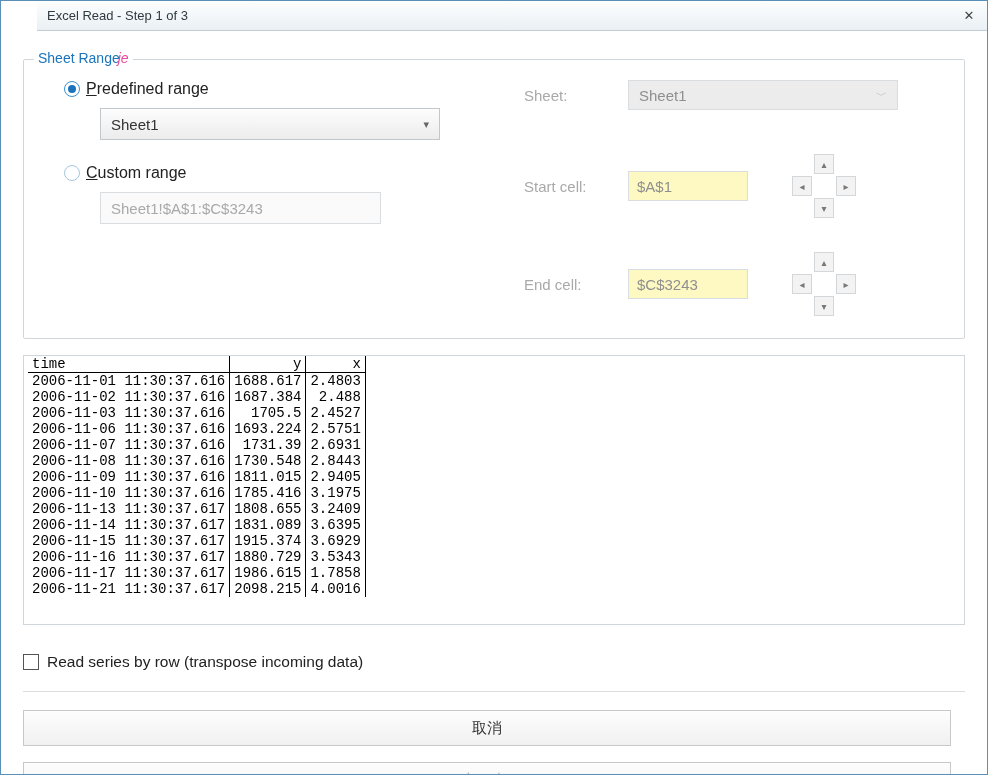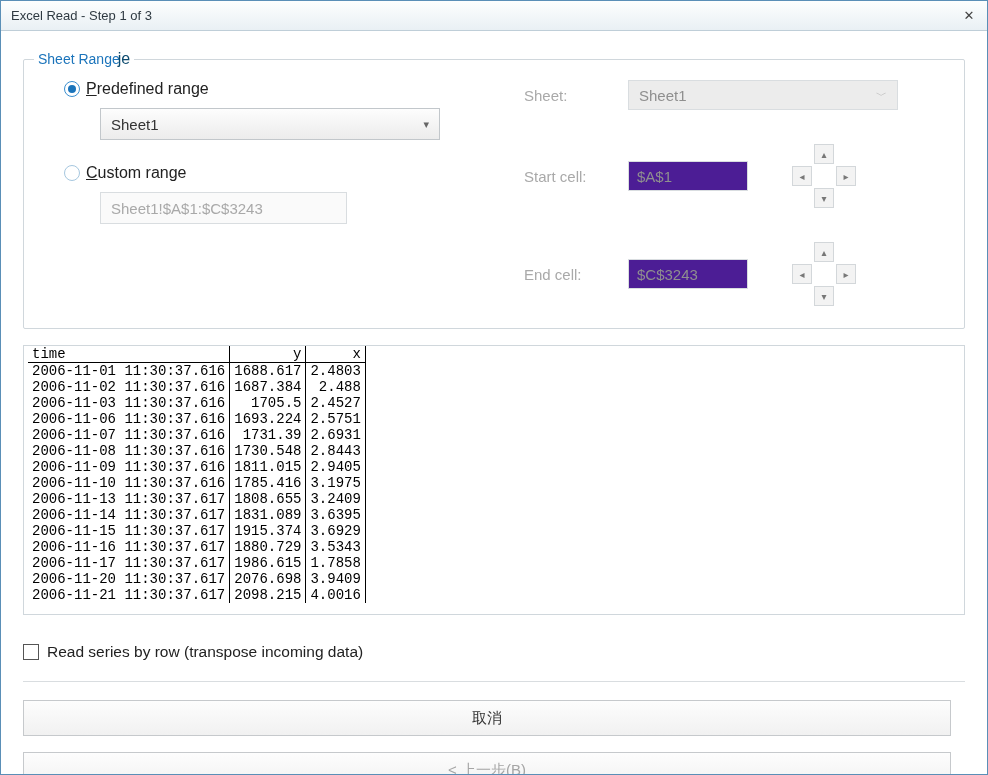--- a/index.html
+++ b/index.html
@@ -16,20 +16,21 @@
   }
   .titlebar {
     height: 30px;
     background: linear-gradient(#fdfefe,#e9f0f4);
     border-bottom: 1px solid #bfced8;
     display: flex;
     align-items: center;
     padding: 0 6px 0 10px;
     color: #2f3a42;
     font-size: 13px;
+    margin-left: 36px;
   }
   .titlebar .title { flex: 1; }
   .titlebar .close {
     width: 24px; height: 20px;
     display:flex;align-items:center;justify-content:center;
     color:#444;
     cursor:pointer;
   }
   .content {
     padding: 20px 22px 12px 22px;
@@ -47,23 +48,24 @@
   .legend {
     position: absolute;
     top: -10px;
     left: 10px;
     background: #fff;
     padding: 0 4px;
     color: #1b74bb;
     font-size: 14px;
   }
   .legend .stray {
-    color: #0c4a6e;
-    font-size: 16px;
+    color: #ec4899;
+    font-size: 14px;
     margin-left: -2px;
+    font-style: italic;
   }
 
   .cols { display: flex; }
   .leftcol { flex: 0 0 460px; }
   .rightcol { flex: 1; }
 
   .radio-row {
     display: flex;
     align-items: center;
     font-size: 16px;
@@ -95,21 +97,21 @@
     display:flex;align-items:center;
     padding: 0 10px;
     color:#333;
     font-size:15px;
     margin-left: 36px;
     margin-bottom: 24px;
   }
   .combo .arrow{margin-left:auto;color:#666;font-size:11px;}
 
   .textbox {
-    width: 247px;
+    width: 281px;
     height: 32px;
     border:1px solid #d9dde0;
     background:#fafafa;
     color:#a9a9a9;
     padding: 0 10px;
     display:flex;align-items:center;
     margin-left: 36px;
     font-size:15px;
   }
 
@@ -122,21 +124,21 @@
   .rrow {
     display:flex;
     align-items:center;
     gap: 14px;
     margin-bottom: 34px;
   }
   .rinput {
     width: 120px;
     height: 30px;
     border:1px solid #d9dde0;
-    background:#4c1d95;
+    background:#fef9c3;
     color:#8f8f8f;
     padding: 0 8px;
     display:flex;align-items:center;
     font-size:15px;
   }
   .sheet-combo{
     width: 270px;
     height:30px;
     border:1px solid #d9dde0;
     background:#ececec;
@@ -275,21 +277,21 @@
         <div class="radio-row" style="margin-top:6px;">
           <span class="radio unchecked"></span>
           <span><span class="underline-P">C</span><span>ustom range</span></span>
         </div>
         <div class="textbox">
           <span>Sheet1!$A$1:$C$3243</span>
         </div>
       </div>
 
       <div class="rightcol">
-        <div class="rrow" style="margin-bottom:34px;">
+        <div class="rrow" style="margin-bottom:44px;">
           <span class="rlabel">Sheet:</span>
           <div class="sheet-combo">
             <span>Sheet1</span>
             <span class="arrow">﹀</span>
           </div>
         </div>
 
         <div class="rrow">
           <span class="rlabel">Start cell:</span>
           <div class="rinput">
@@ -387,25 +389,20 @@
               <td class="c0">2006-11-16 11:30:37.617</td>
               <td class="c1">1880.729</td>
               <td class="c2">3.5343</td>
             </tr>
             <tr>
               <td class="c0">2006-11-17 11:30:37.617</td>
               <td class="c1">1986.615</td>
               <td class="c2">1.7858</td>
             </tr>
             <tr>
-              <td class="c0">2006-11-20 11:30:37.617</td>
-              <td class="c1">2076.698</td>
-              <td class="c2">3.9409</td>
-            </tr>
-            <tr>
               <td class="c0">2006-11-21 11:30:37.617</td>
               <td class="c1">2098.215</td>
               <td class="c2">4.0016</td>
             </tr>
           </tbody>
         </table>
     </div>
   </div>
 
   <div class="checkrow">

